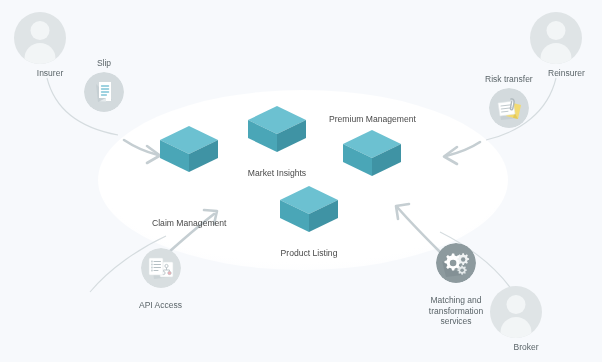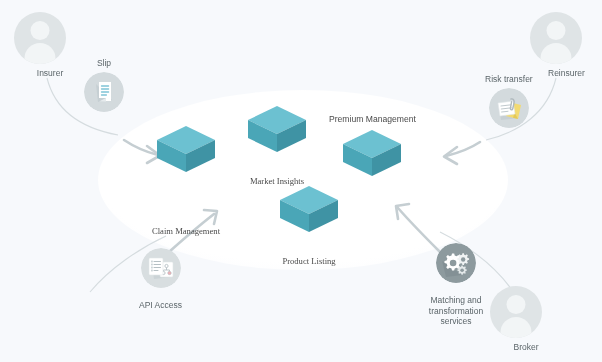--- a/index.html
+++ b/index.html
@@ -27,21 +27,21 @@
   .icon-wrap.label-top{flex-direction:column-reverse;}
   .icon-circle{width:40px;height:40px;border-radius:50%;position:relative;overflow:hidden;}
   .icon-label{font-size:8.5px;color:#5b6569;text-align:center;line-height:10.5px;white-space:pre-line;}
   .icon-wrap.label-top .icon-label{margin-bottom:3px;}
   .icon-wrap:not(.label-top) .icon-label{margin-top:12px;}
 
   
   .cube-wrap{position:absolute;display:flex;flex-direction:column;align-items:center;}
   .cube-wrap.label-top{flex-direction:column-reverse;}
   .cube-label{font-size:8.6px;color:#4a4a4a;text-align:left;line-height:11px;white-space:nowrap;}
-  .cube-wrap:not(.label-top) .cube-label{margin-top:20px;font-family:Liberation Serif, serif;}
+  .cube-wrap:not(.label-top) .cube-label{margin-top:12px;}
   .cube-wrap.label-top .cube-label{margin-bottom:3px;}
   .cube-svg{display:block;}
 </style>
 </head>
 <body>
 
 <div id="stage">
 
   <svg id="bg-svg" viewBox="0 0 602 362">
     <defs>

